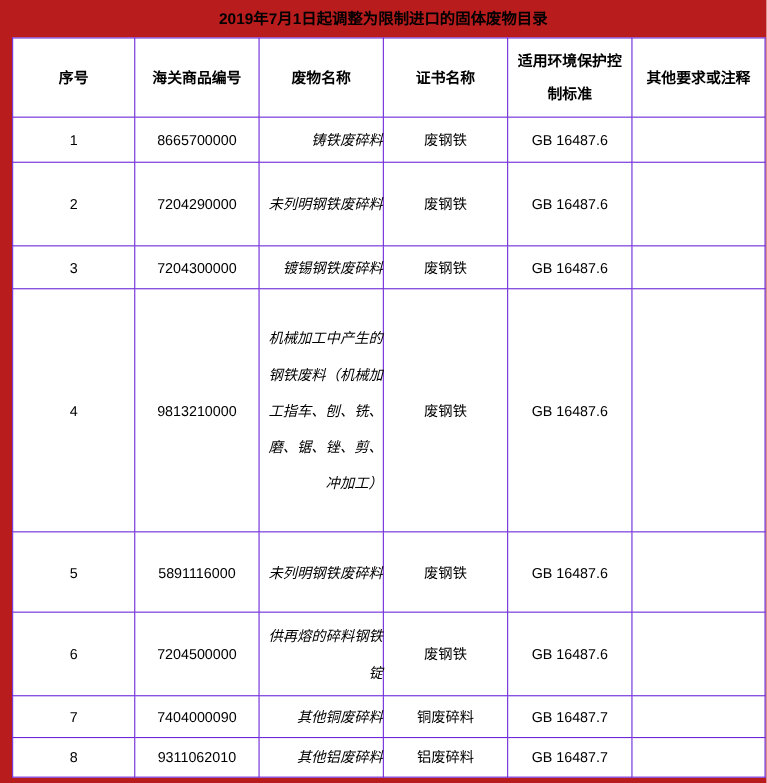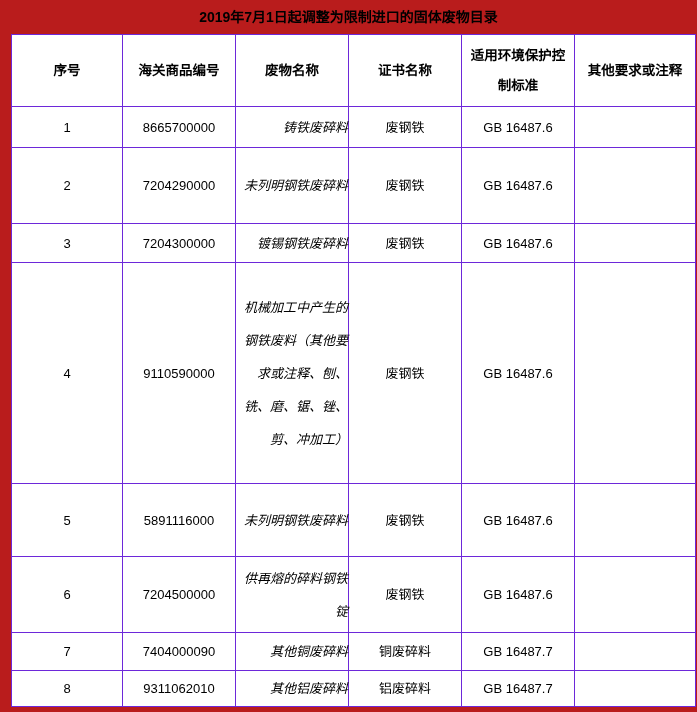--- a/index.html
+++ b/index.html
@@ -144,22 +144,22 @@
         <tr class="r-h3">
           <td class="cell-center">3</td>
           <td class="cell-center">7204300000</td>
           <td class="cell-name">镀锡钢铁废碎料</td>
           <td class="cell-left">废钢铁</td>
           <td class="cell-center">GB 16487.6</td>
           <td class="cell-blank"></td>
         </tr>
         <tr class="r-h4">
           <td class="cell-center">4</td>
-          <td class="cell-center">9110590000</td>
-          <td class="cell-name">机械加工中产生的钢铁废料（其他要求或注释、刨、铣、磨、锯、锉、剪、冲加工）</td>
+          <td class="cell-center">9813210000</td>
+          <td class="cell-name">机械加工中产生的钢铁废料（机械加工指车、刨、铣、磨、锯、锉、剪、冲加工）</td>
           <td class="cell-left">废钢铁</td>
           <td class="cell-center">GB 16487.6</td>
           <td class="cell-blank"></td>
         </tr>
         <tr class="r-h5">
           <td class="cell-center">5</td>
           <td class="cell-center">5891116000</td>
           <td class="cell-name">未列明钢铁废碎料</td>
           <td class="cell-left">废钢铁</td>
           <td class="cell-center">GB 16487.6</td>

